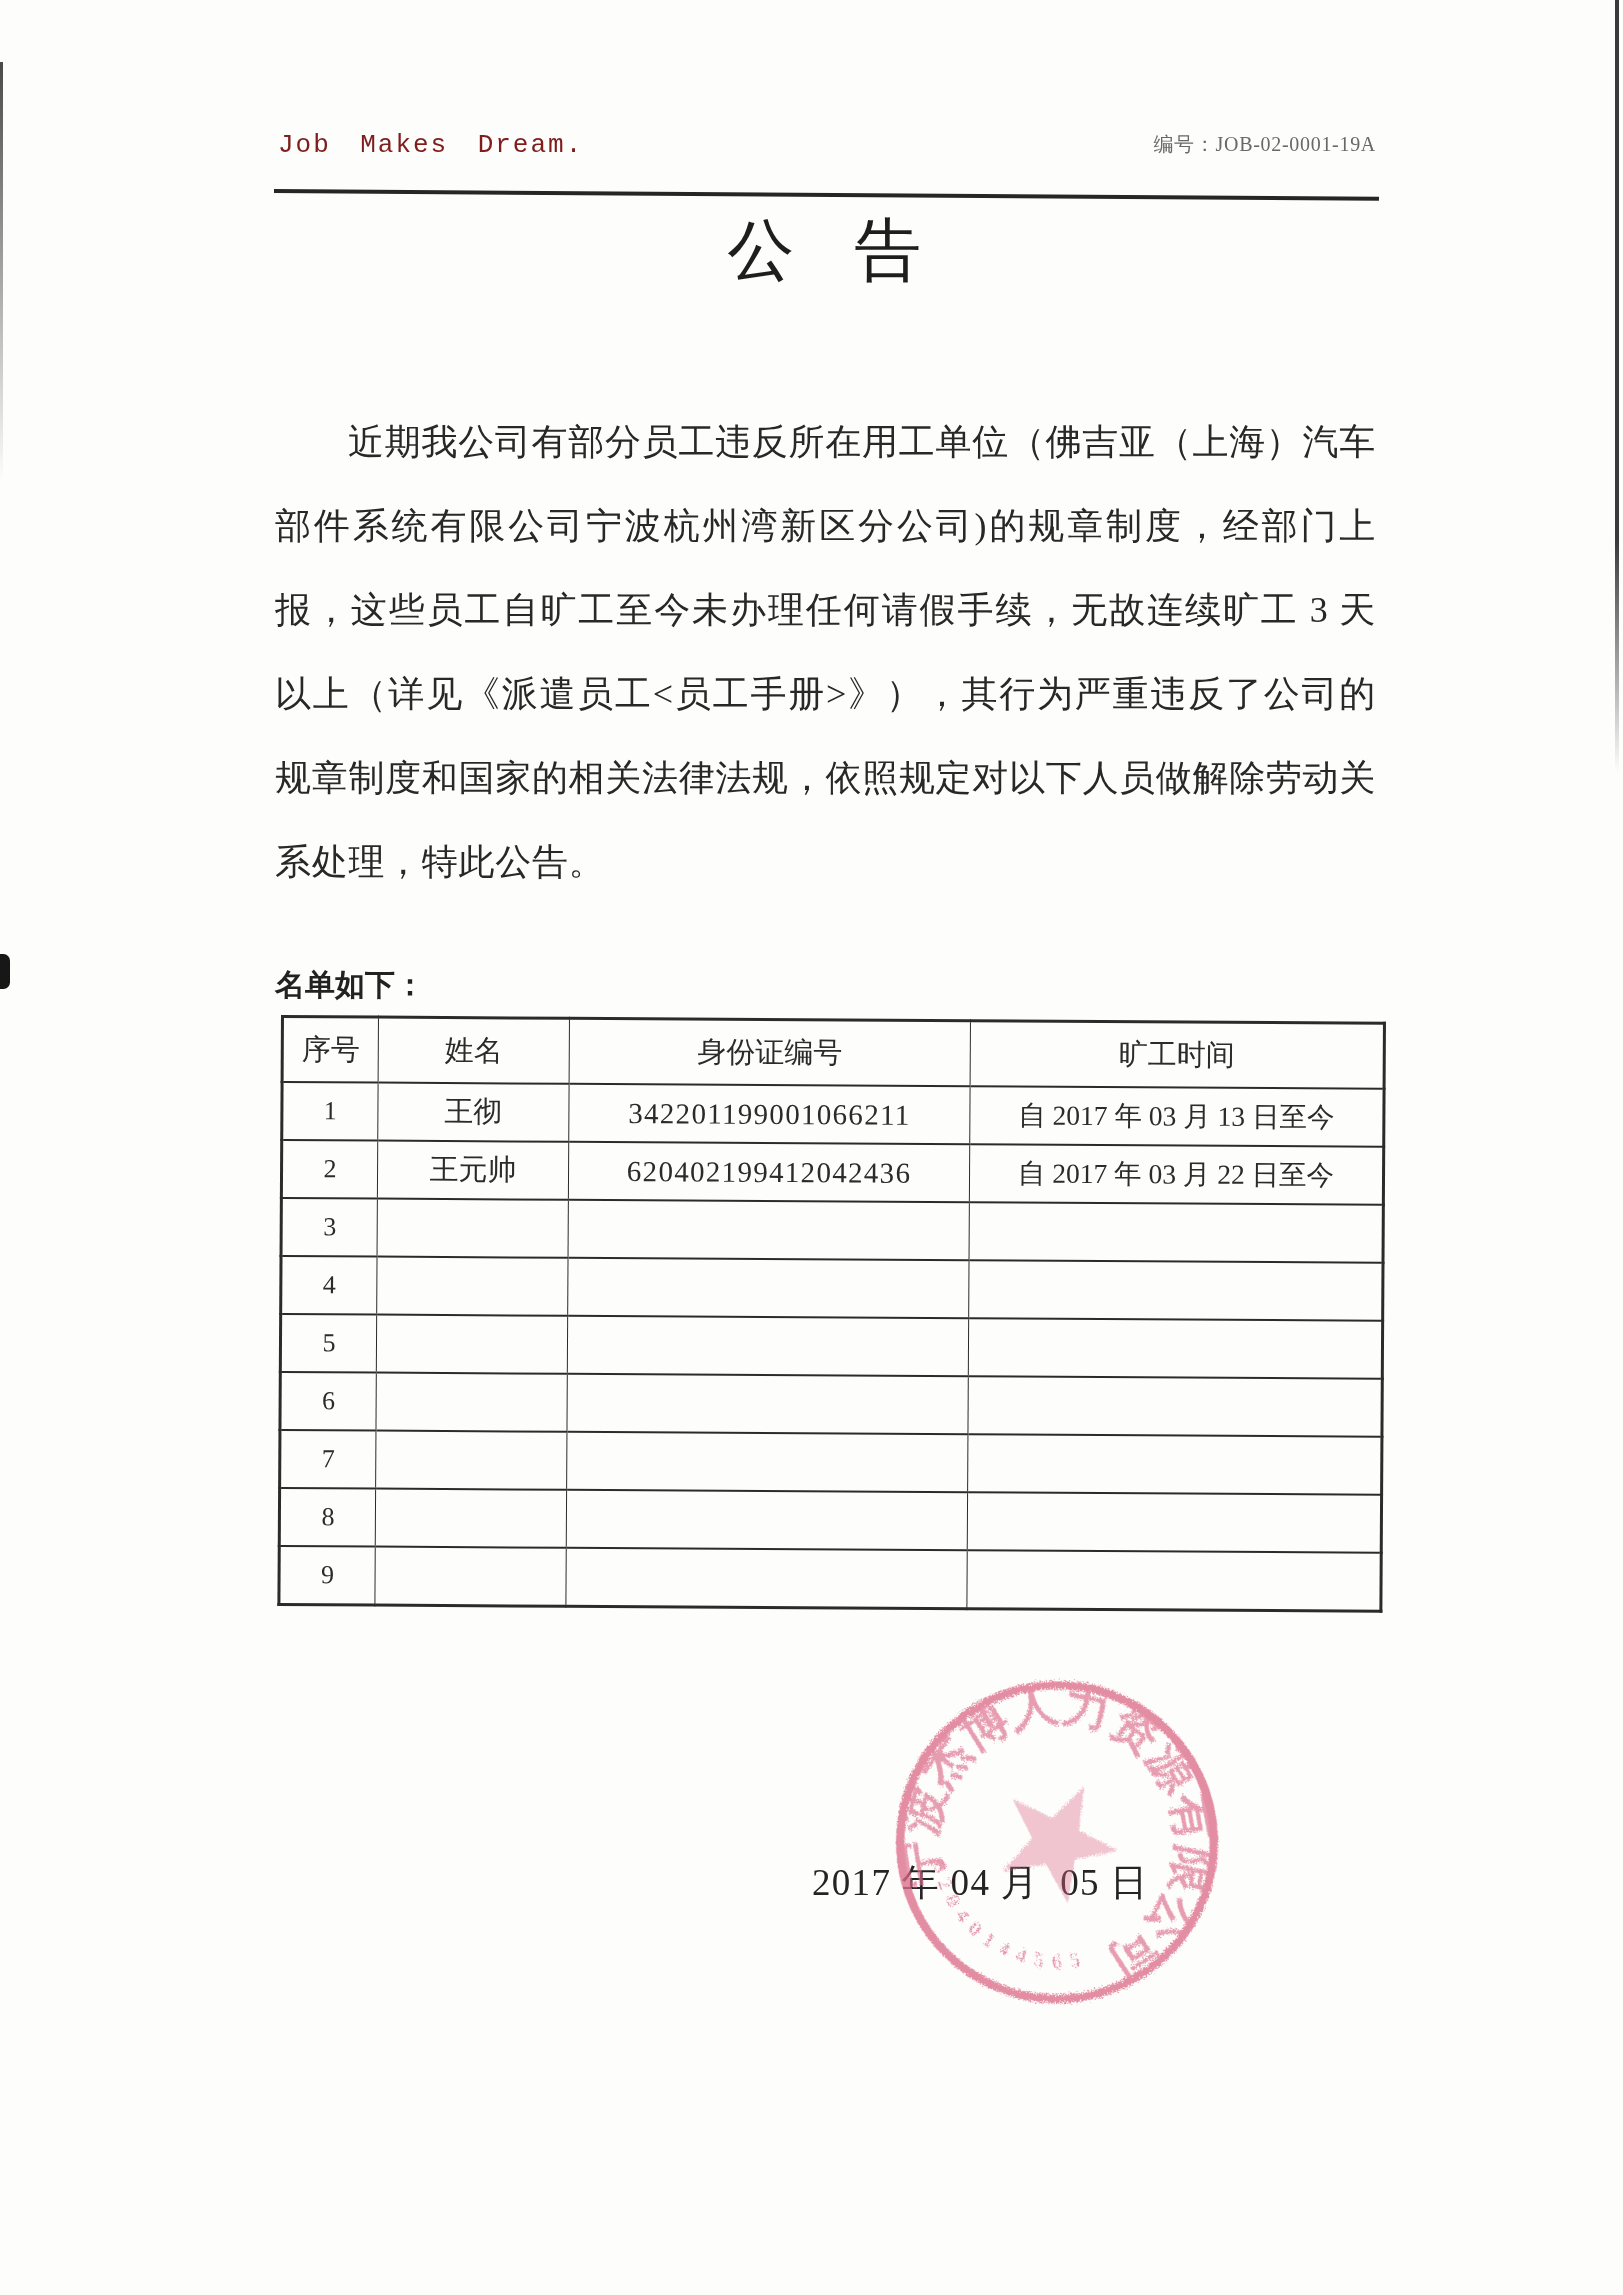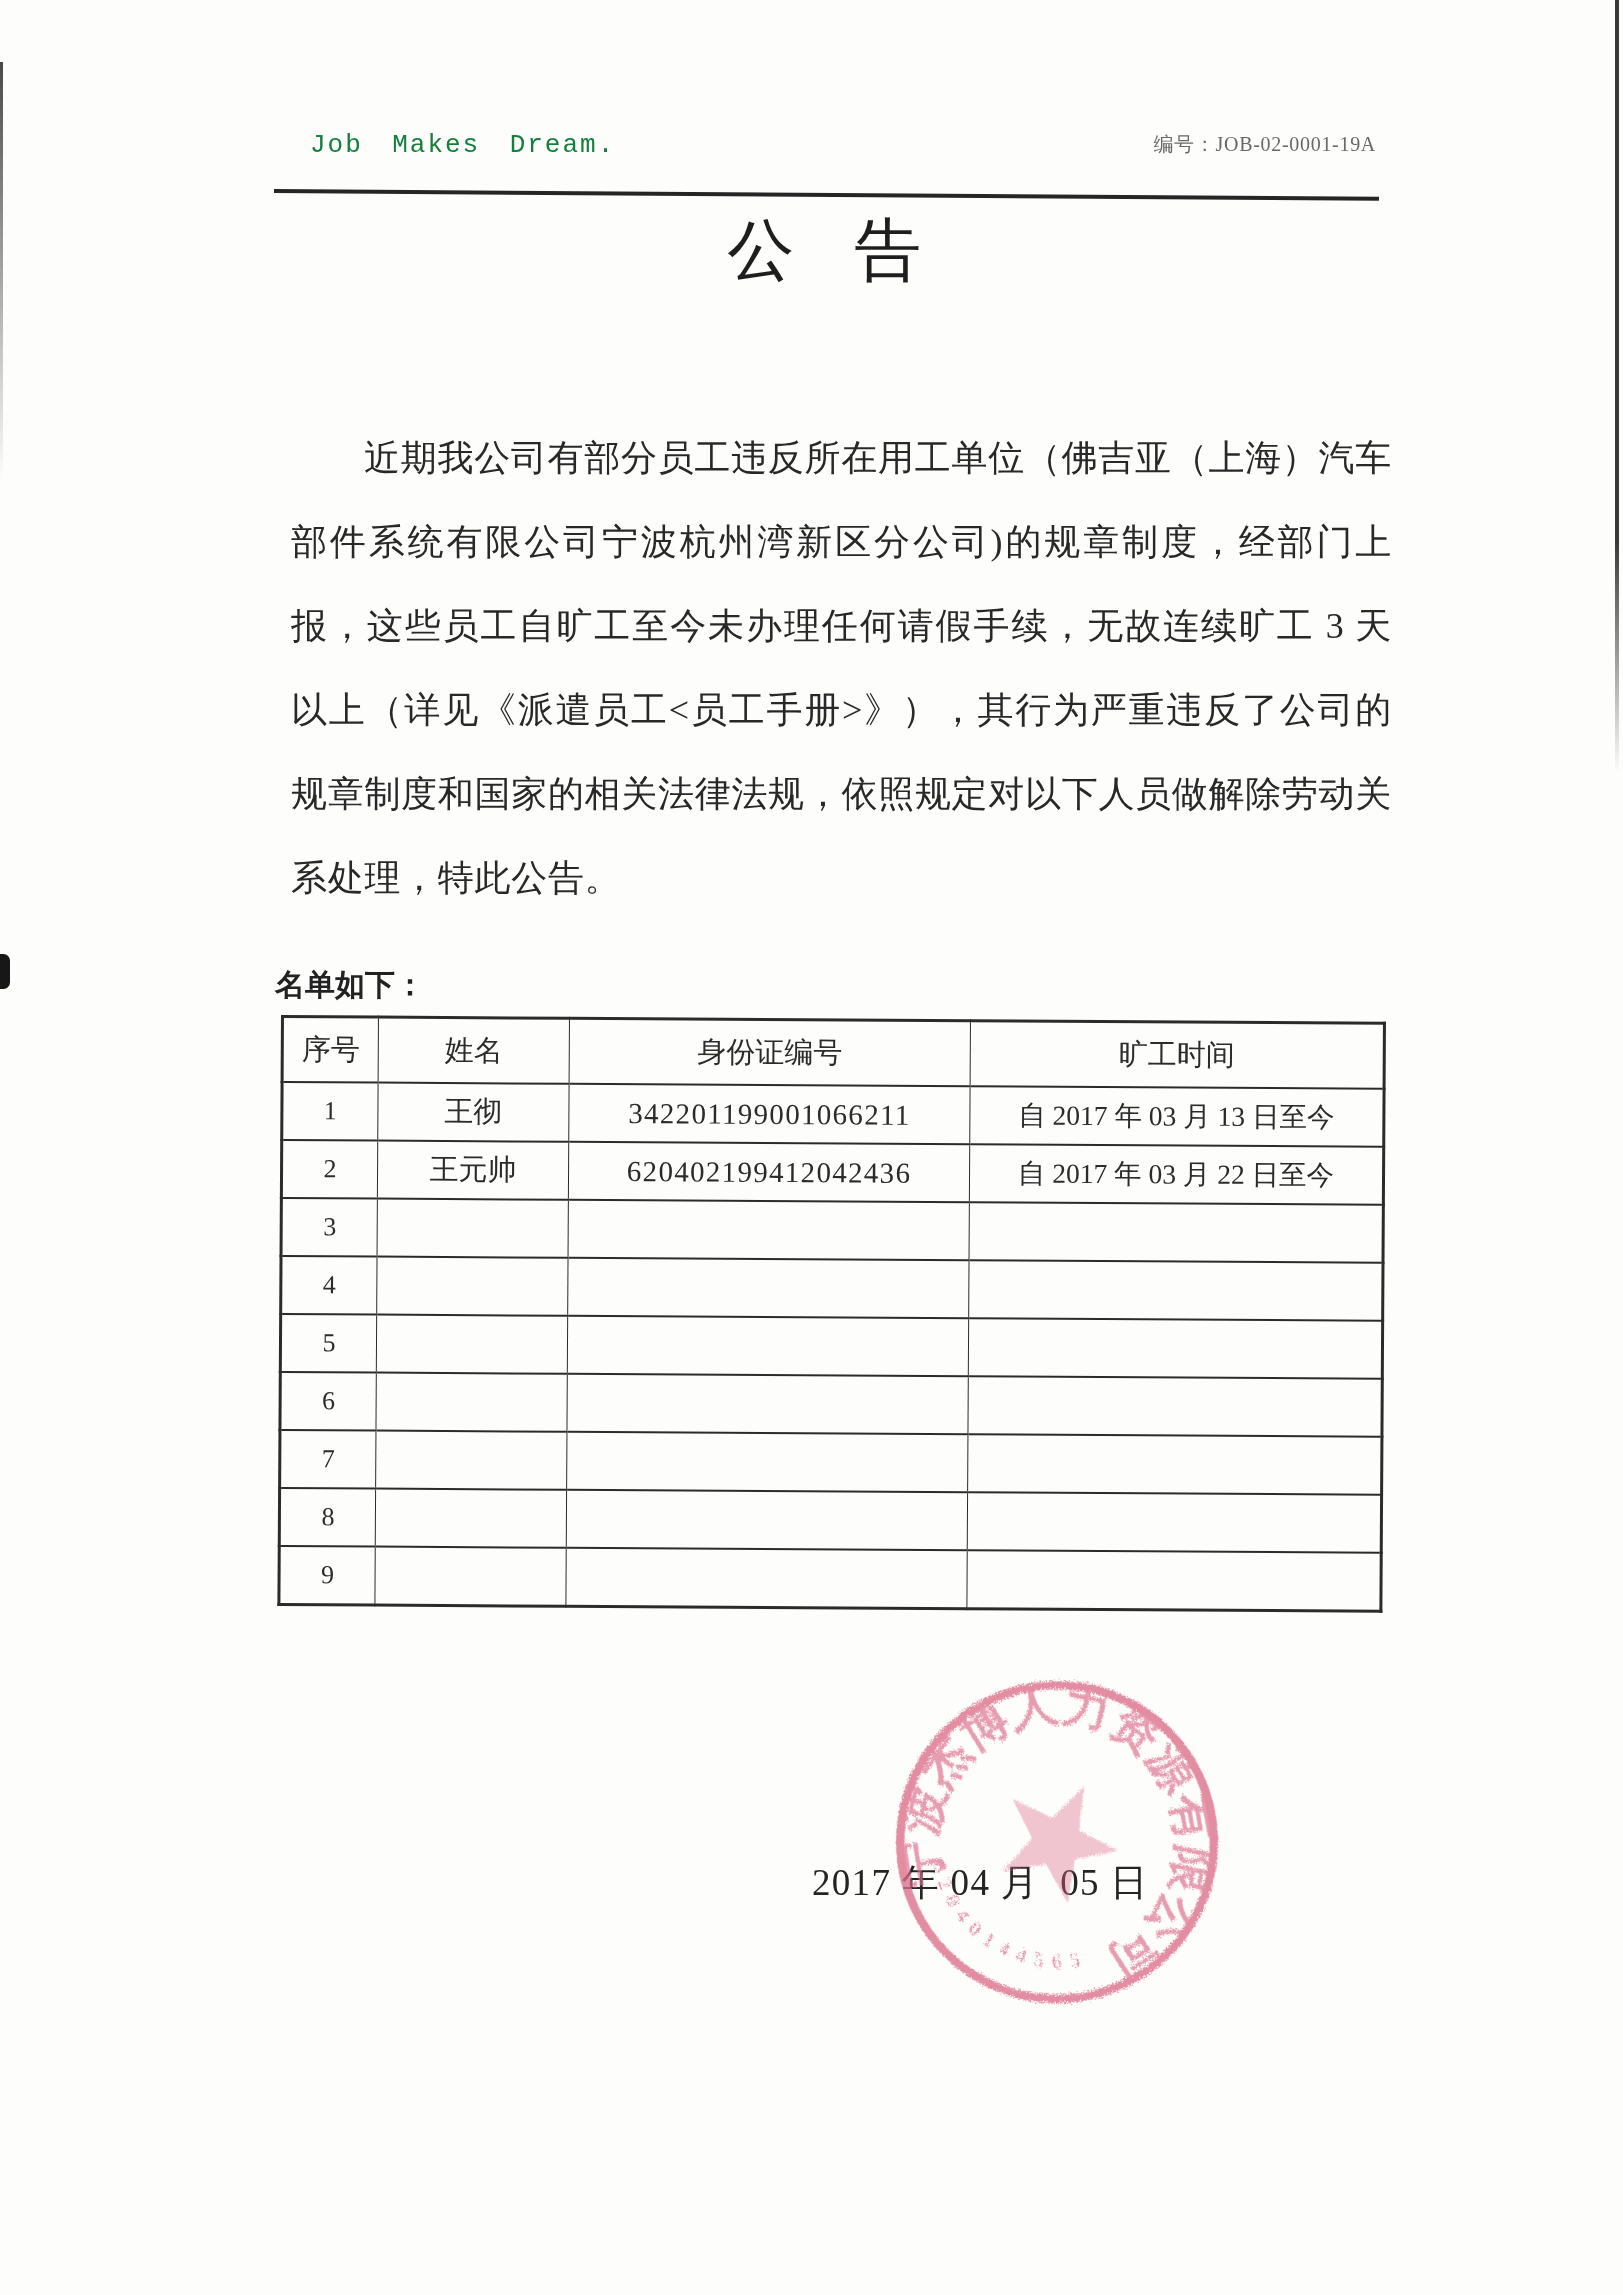--- a/index.html
+++ b/index.html
@@ -16,39 +16,39 @@
   .edge-right{position:absolute;left:1615px;top:0;width:3.9px;height:772px;
     background:linear-gradient(#3a3a3a 0 70%,rgba(58,58,58,0));}
   .edge-left{position:absolute;left:0;top:62px;width:2.6px;height:419px;
     background:linear-gradient(#4a4a4a,rgba(74,74,74,0));}
   .edge-blob{position:absolute;left:0;top:954px;width:9.8px;height:35px;
     background:#171717;border-radius:0 6.5px 6.5px 0;}
   
   .slogan{
     position:absolute;left:278px;top:130px;
     font-family:"Liberation Mono","DejaVu Sans Mono",monospace;
-    font-size:26px;color:#15803d;letter-spacing:2px;word-spacing:11.8px;margin-left:32px;
+    font-size:26px;color:#7f1d1d;letter-spacing:2px;word-spacing:11.8px;
   }
   .docno{
     position:absolute;left:275px;top:131px;width:1101px;
     text-align:right;font-size:20px;color:#686868;letter-spacing:0.7px;
   }
   .rule{
     position:absolute;left:274px;top:189px;width:1105px;height:3.9px;
     background:#262626;transform:rotate(0.4deg);transform-origin:left center;
   }
   
   .title{
     position:absolute;left:275px;top:212px;width:1101px;margin:0;
     text-align:center;font-size:67px;font-weight:normal;color:#1e1e1e;
     word-spacing:38px;letter-spacing:2.6px;line-height:1.15;
   }
   
   .para{
-    position:absolute;left:275px;top:400px;width:1101px;margin:16px;
+    position:absolute;left:275px;top:400px;width:1101px;margin:0;
     font-size:36px;line-height:84px;color:#282828;
     text-align:justify;text-justify:inter-character;
     text-indent:73px;letter-spacing:0.7px;
   }
   .listlabel{
     position:absolute;left:275px;top:965px;
     font-size:30px;font-weight:bold;color:#222;
   }
   
   .roster{

